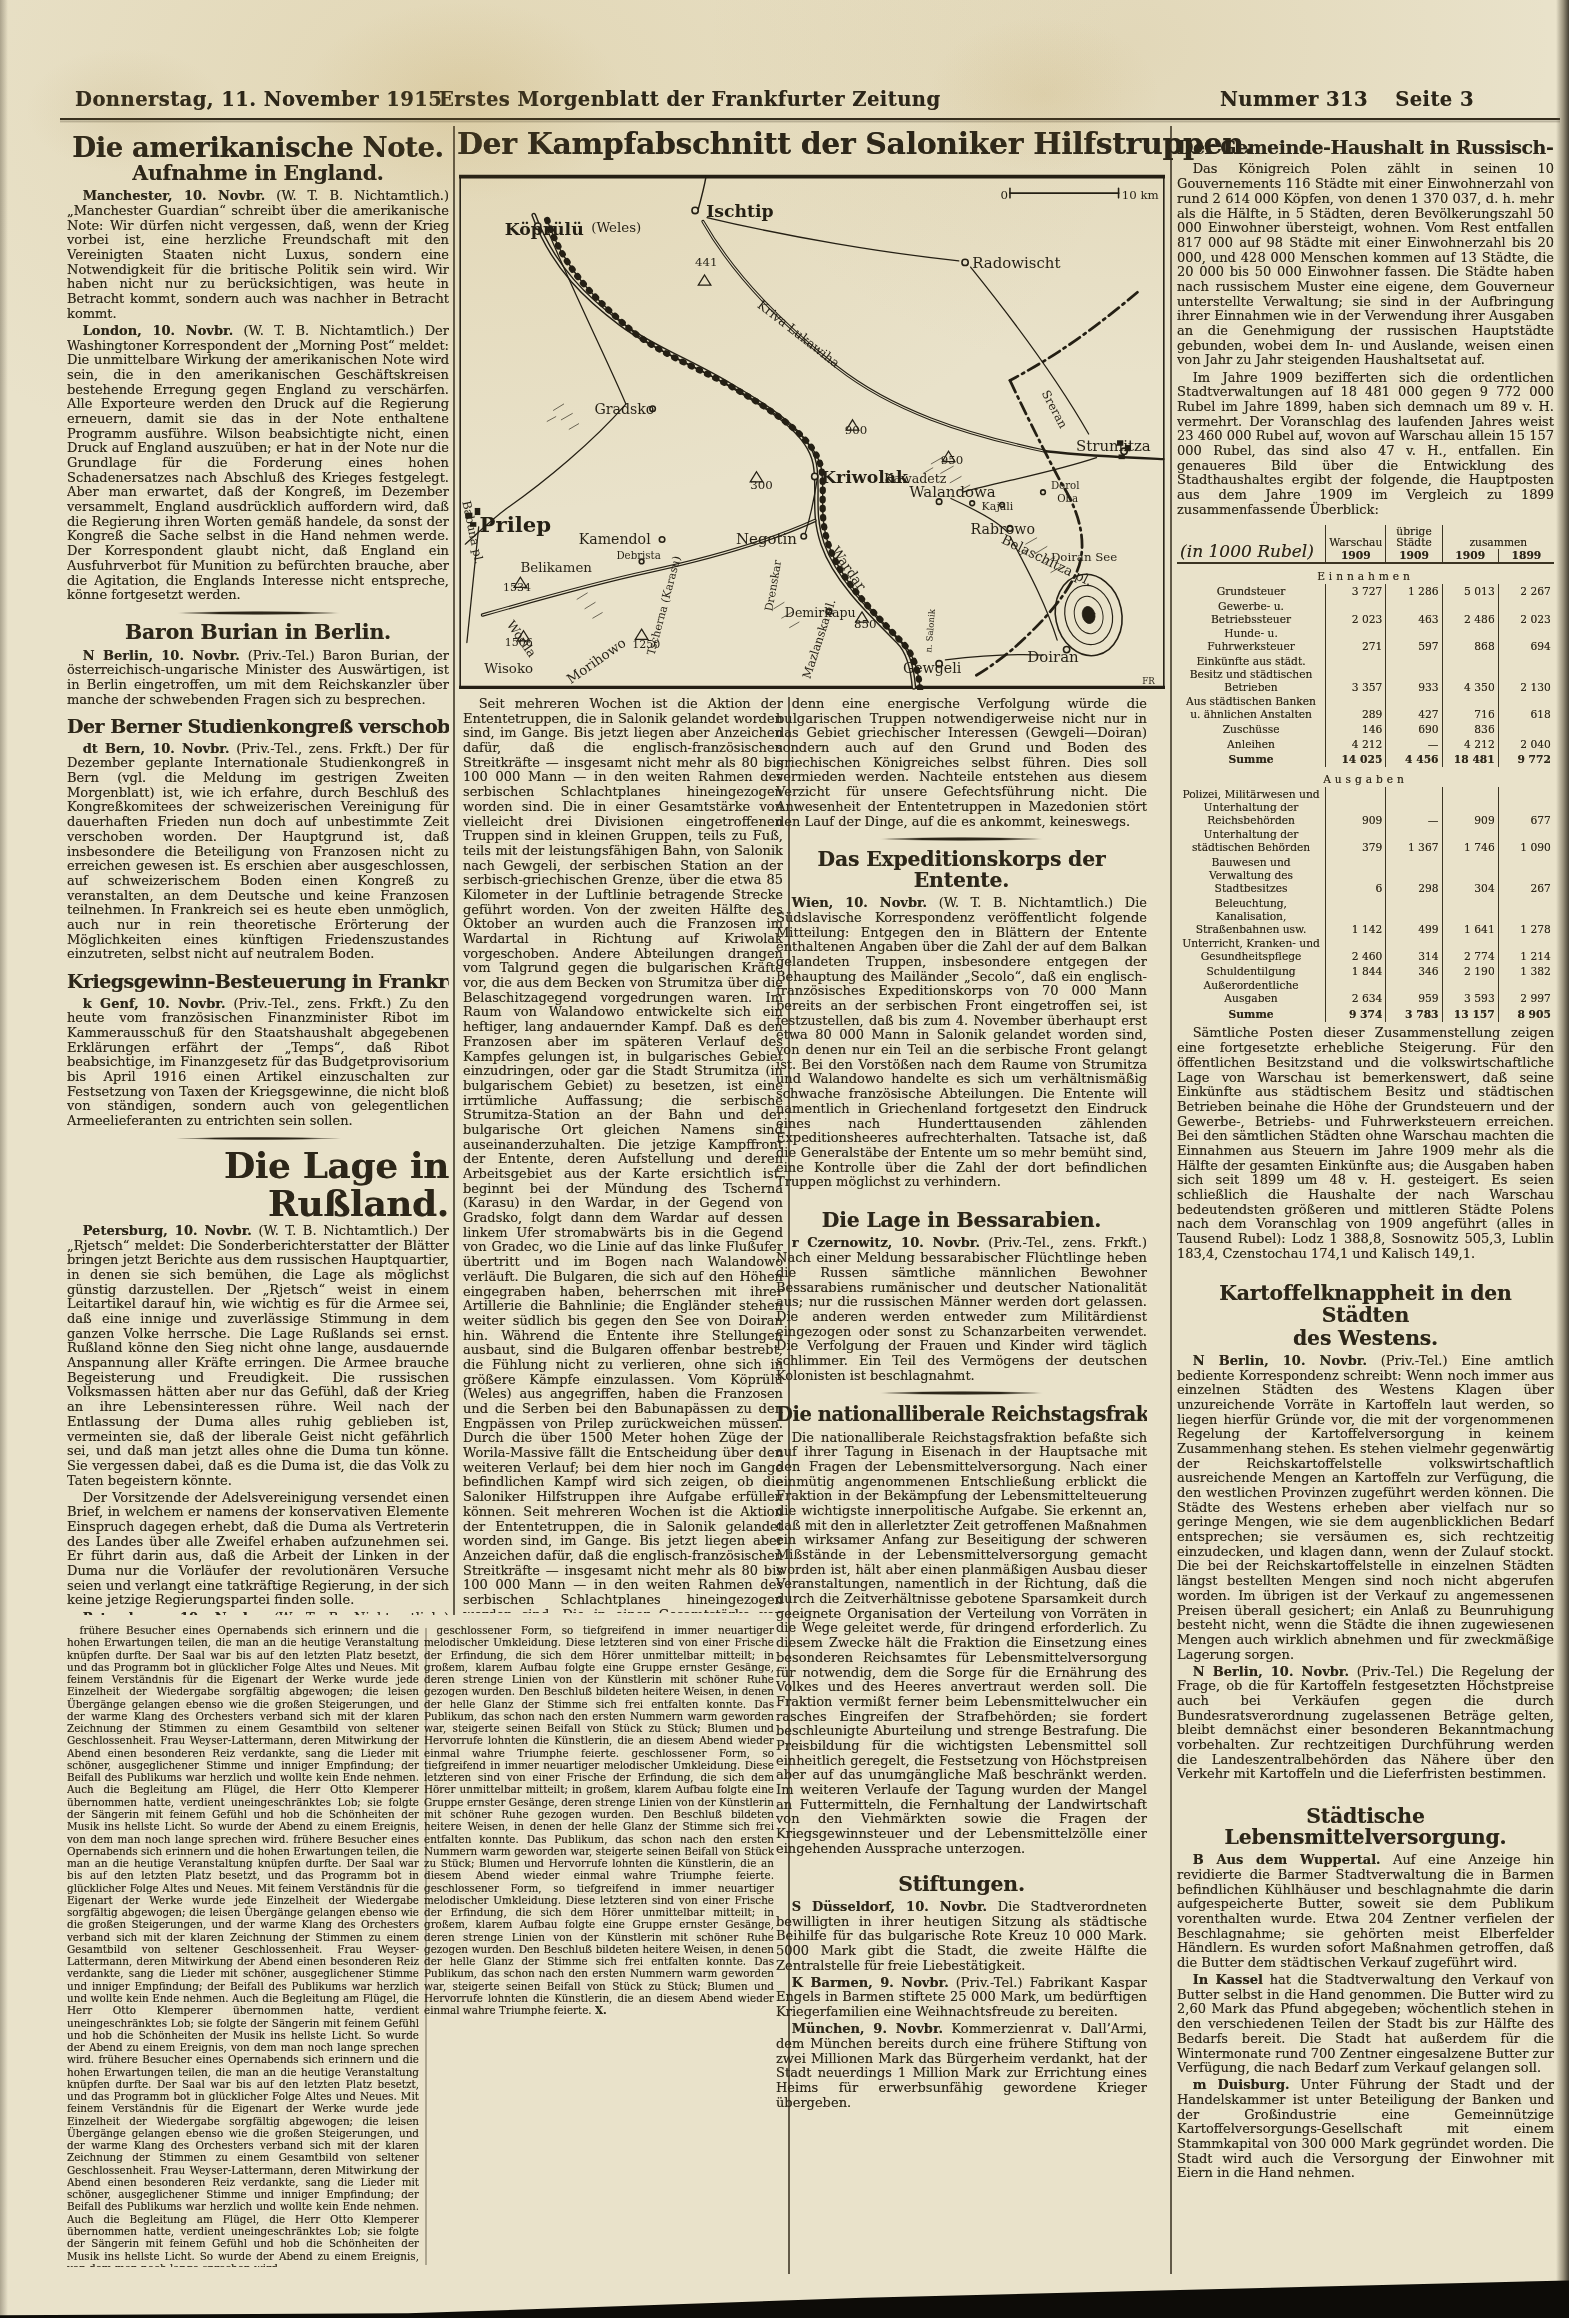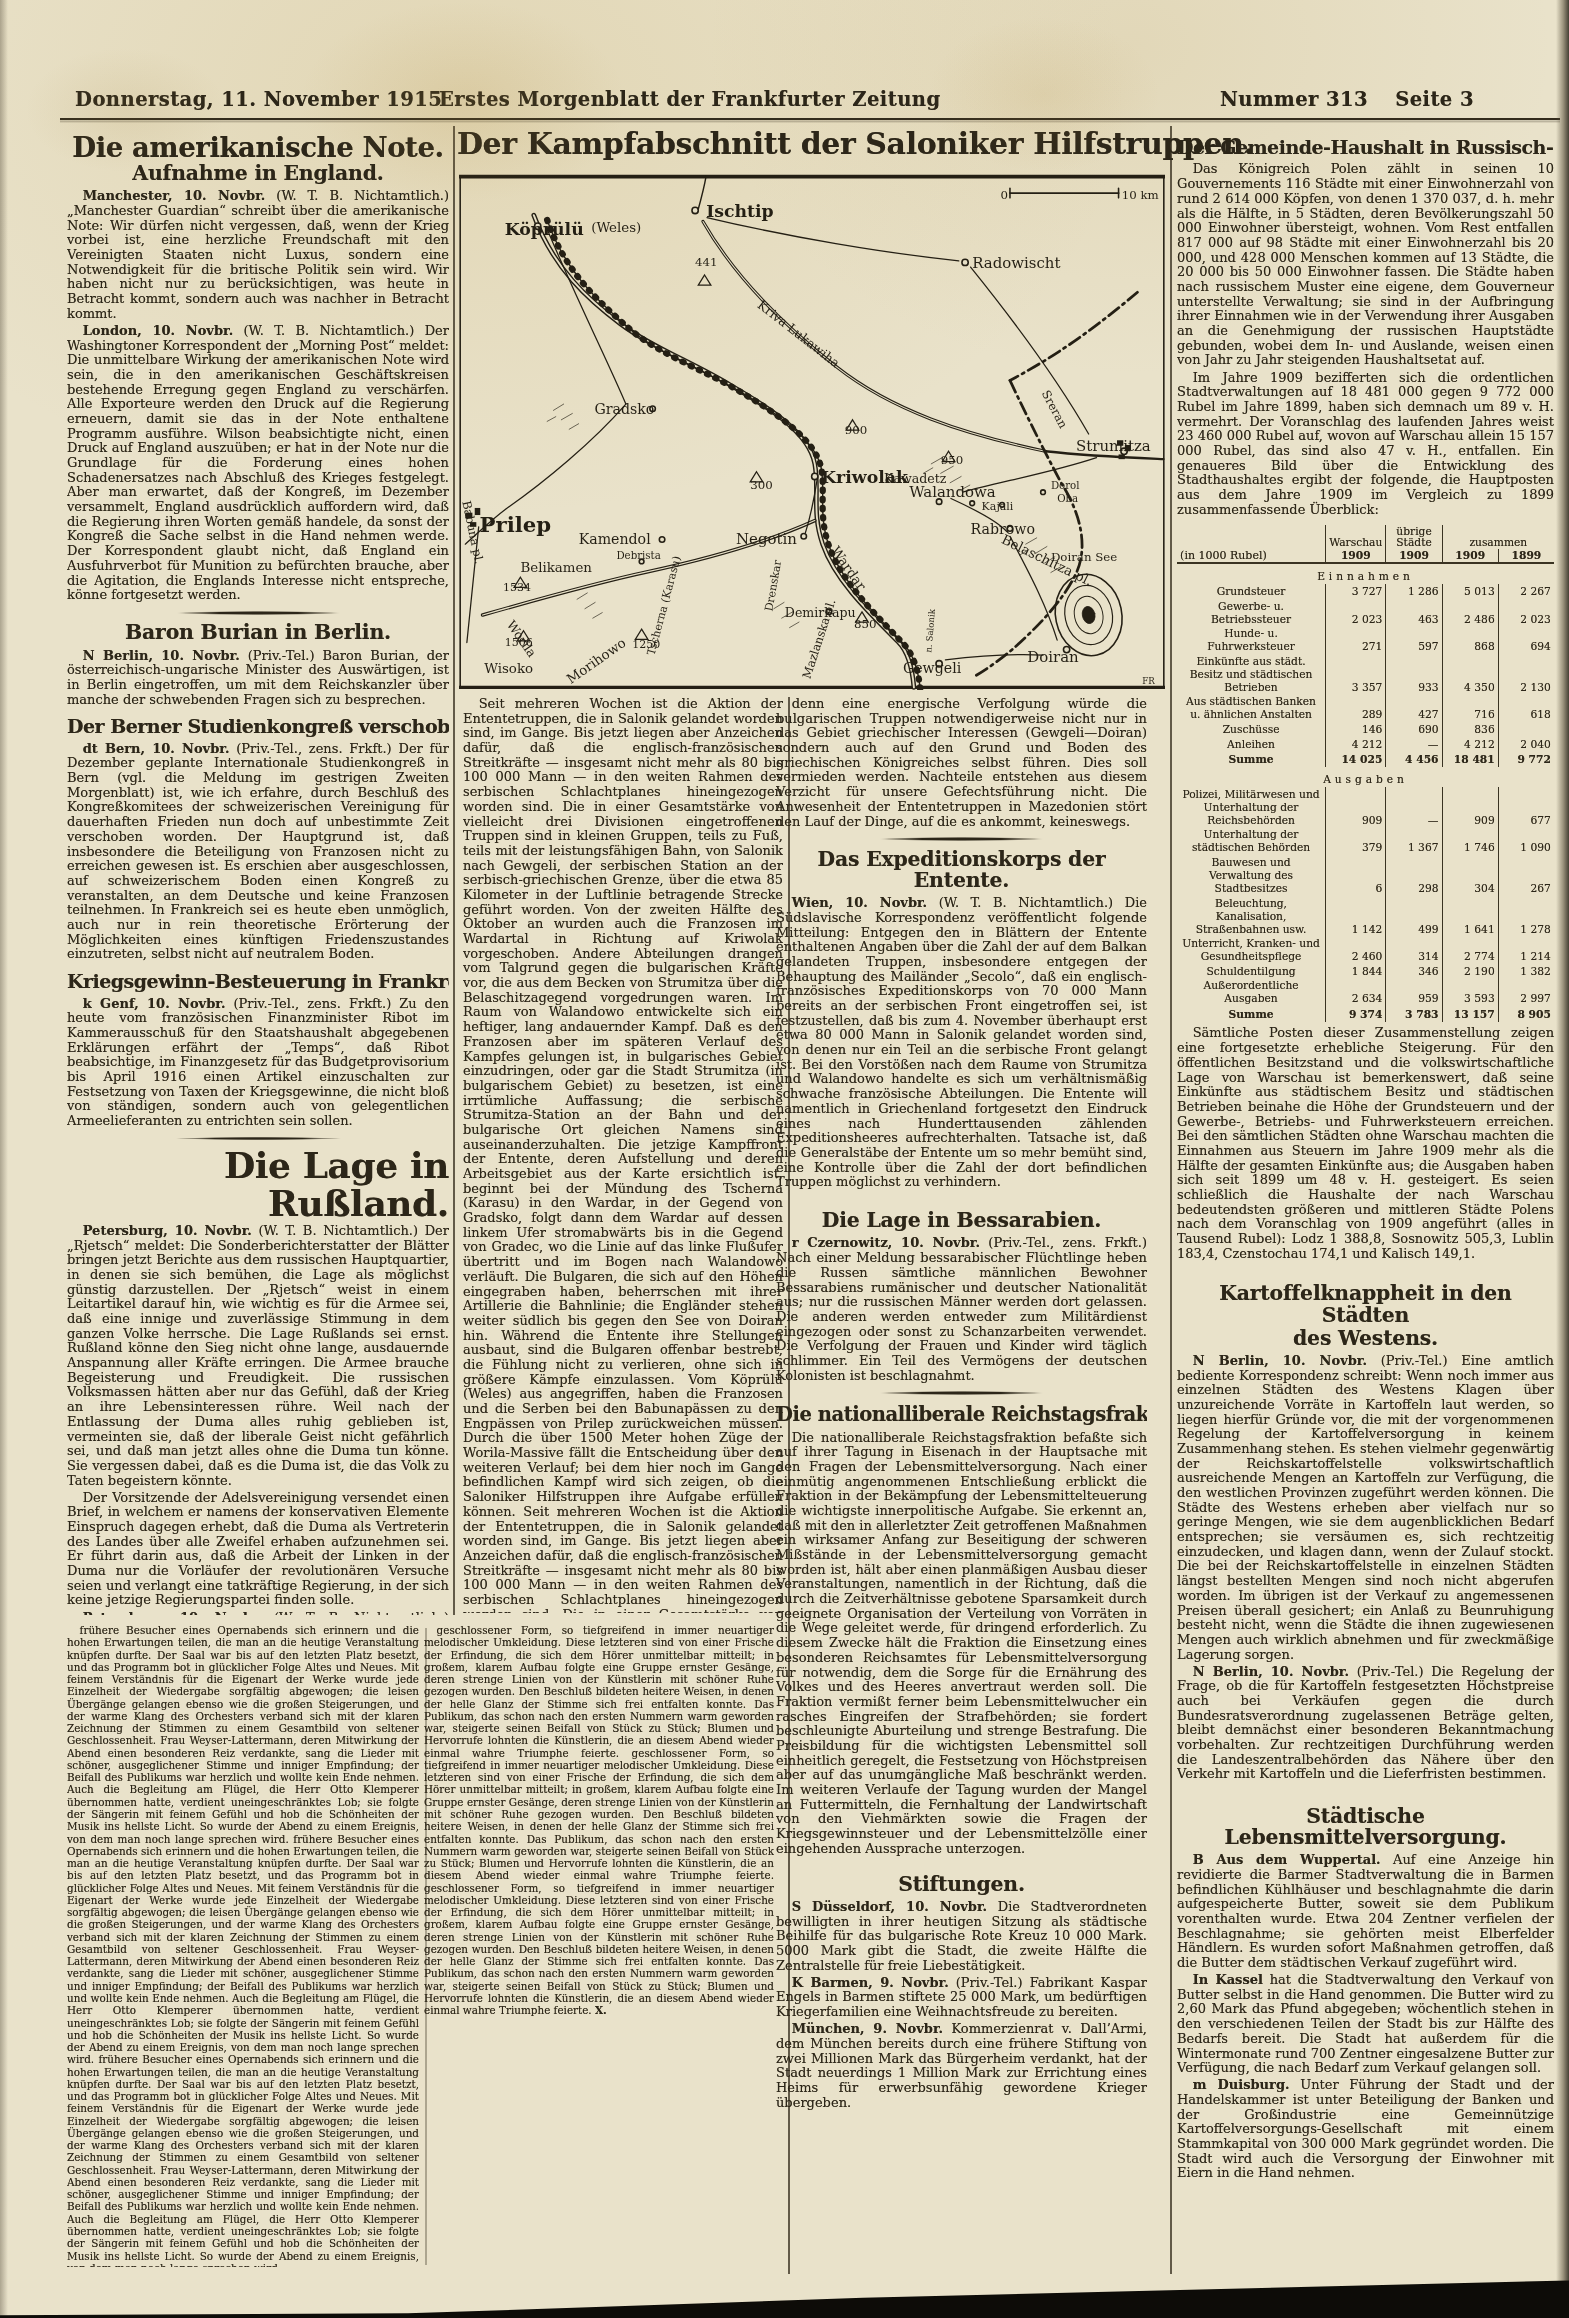--- a/index.html
+++ b/index.html
@@ -33,21 +33,21 @@
   .main-head{position:absolute;left:457px;top:126px;width:710px;text-align:center;
              font-size:30px;font-weight:bold;letter-spacing:-0.4px;white-space:nowrap;}
   .map-wrap{position:absolute;left:459px;top:174px;width:706px;height:516px;}
   .map-wrap svg{width:100%;height:100%;}
   
   table.ht{border-collapse:collapse;width:100%;font-size:10.7px;margin:7.8px 0 4.7px;}
   table.ht td,table.ht th{padding:0.8px 3.1px;vertical-align:bottom;}
   table.ht .num{text-align:right;border-left:1.2px solid #3a3322;width:49px;white-space:nowrap;}
   table.ht .lbl{text-align:center;}
   table.ht thead th{font-weight:normal;text-align:center;border-left:1.2px solid #3a3322;line-height:1.05;}
-  table.ht thead .unit{border-left:none;text-align:left;font-size:11px;}
+  table.ht thead .unit{border-left:none;text-align:left;font-size:17px;font-style:italic;}
   table.ht thead tr:last-child th{font-weight:bold;}
   table.ht thead{border-bottom:2px solid #3a3322;}
   table.ht .sec{text-align:center;letter-spacing:3.9px;padding-top:6.3px;border-left:none !important;}
   table.ht tr.sum td{font-weight:bold;border-top:0.8px solid rgba(58,51,34,.0);}
   
   .feu p{margin:0 0 2.4px;text-indent:12.6px;text-align:justify;font-size:10.4px;line-height:1.18;}
   
   .fold-right{position:absolute;right:0;top:0;width:12.6px;height:100%;
       background:linear-gradient(to right,rgba(0,0,0,0),rgba(90,82,62,.55) 55%,rgba(40,36,26,.85));}
   .edge-left{position:absolute;left:0;top:0;width:7.8px;height:100%;background:linear-gradient(to right,rgba(60,52,36,.35),rgba(0,0,0,0));}

